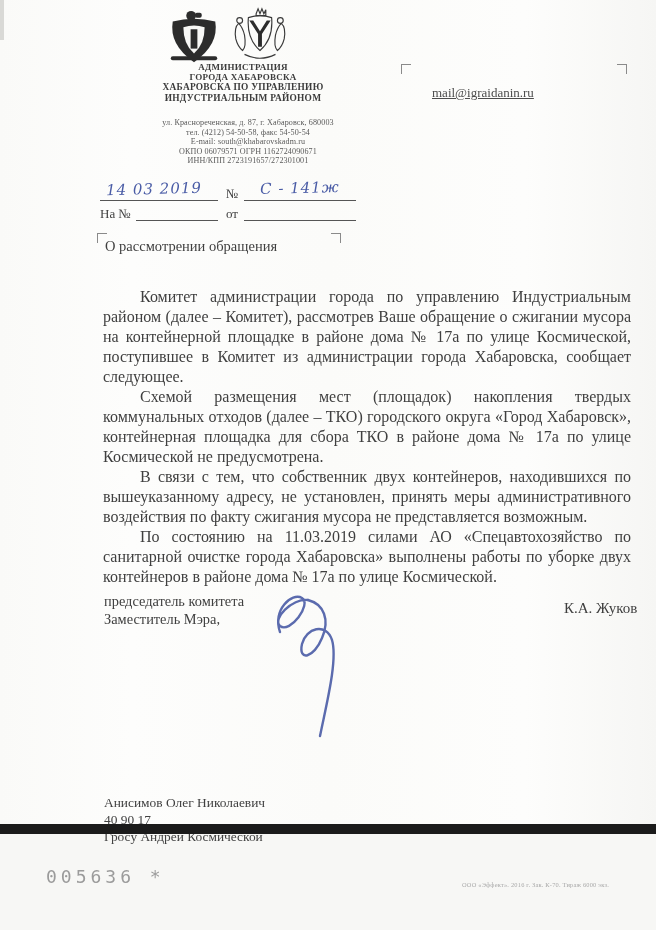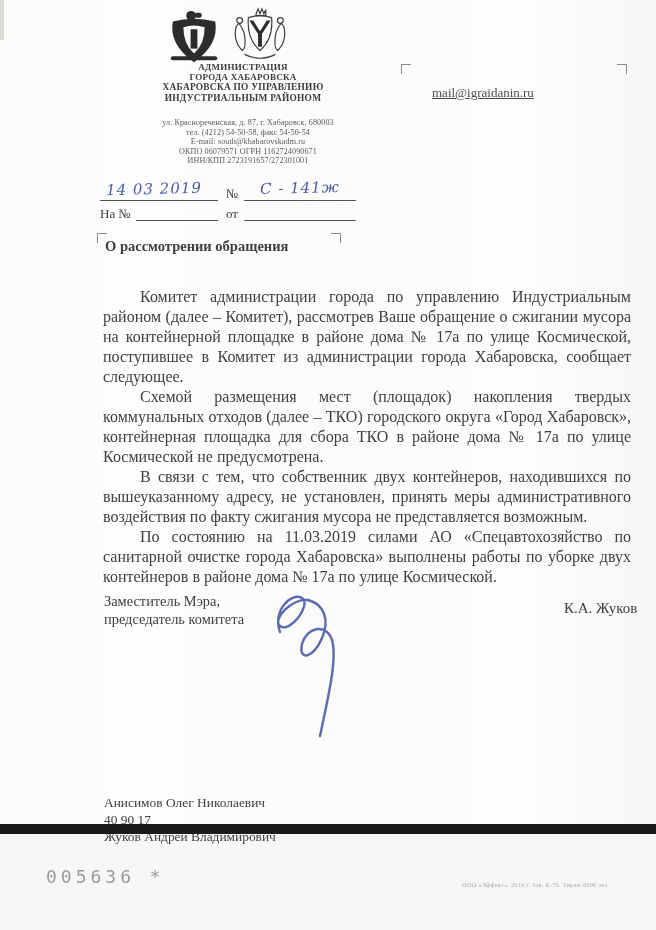--- a/index.html
+++ b/index.html
@@ -45,21 +45,21 @@
   .uline{position:absolute;border-bottom:1px solid #555;height:18px;}
   .hand{
     color:#4a5ca6;font-style:italic;font-size:15px;
     font-family:"DejaVu Serif", serif;transform:rotate(-1.5deg);display:inline-block;
     letter-spacing:1px;white-space:nowrap;
   }
   .plabel{color:#404040;font-size:13px;}
   
   .subject{
     position:absolute;left:105px;top:238px;width:240px;
-    font-size:14.5px;color:#3f3f3f;font-weight:bold;
+    font-size:14.5px;color:#3f3f3f;
   }
   
   .bodytext{
     position:absolute;left:103px;top:287px;width:528px;
     font-size:16px;line-height:20px;color:#3f3f3f;
     text-align:justify;
   }
   .bodytext p{margin:0;text-indent:37px;}
   
   .sig-pos{
@@ -157,37 +157,37 @@
   <div class="subject">О рассмотрении обращения</div>
 
   <div class="bodytext">
     <p>Комитет администрации города по управлению Индустриальным районом (далее – Комитет), рассмотрев Ваше обращение о сжигании мусора на контейнерной площадке в районе дома № 17а по улице Космической, поступившее в Комитет из администрации города Хабаровска, сообщает следующее.</p>
     <p>Схемой размещения мест (площадок) накопления твердых коммунальных отходов (далее – ТКО) городского округа «Город Хабаровск», контейнерная площадка для сбора ТКО в районе дома № 17а по улице Космической не предусмотрена.</p>
     <p>В связи с тем, что собственник двух контейнеров, находившихся по вышеуказанному адресу, не установлен, принять меры административного воздействия по факту сжигания мусора не представляется возможным.</p>
     <p>По состоянию на 11.03.2019 силами АО «Спецавтохозяйство по санитарной очистке города Хабаровска» выполнены работы по уборке двух контейнеров в районе дома № 17а по улице Космической.</p>
   </div>
 
   <div class="sig-pos">
+    <div>председатель комитета</div>
     <div>Заместитель Мэра,</div>
-    <div>председатель комитета</div>
   </div>
   <div class="sig-draw">
     <svg width="110" height="155" viewBox="0 0 110 155">
       <g fill="none" stroke="#4a5ca6" stroke-width="2.4" stroke-linecap="round" opacity="0.9">
         <path d="M18,46 C10,24 30,6 40,12 C50,18 28,48 18,40 C10,33 30,12 46,14"></path>
         <path d="M46,14 C62,18 68,34 60,52 C52,72 36,76 40,58 C44,42 64,36 70,54 C76,74 64,120 58,150"></path>
       </g>
     </svg>
   </div>
   <div class="sig-name">К.А. Жуков</div>
 
   <div class="exec">
     <div>Анисимов Олег Николаевич</div>
     <div>40 90 17</div>
-    <div>Жуков Андрей Владимирович</div>
+    <div>Гросу Андрей Космической</div>
   </div>
 
   <div class="form-number">005636 *</div>
   <div class="print-note">ООО «Эффект». 2016 г. Зак. К-70. Тираж 6000 экз.</div>
 
   <div class="edge-left"></div>
   <div class="edge-bottom"></div>
 </div>
 
 </body></html>

